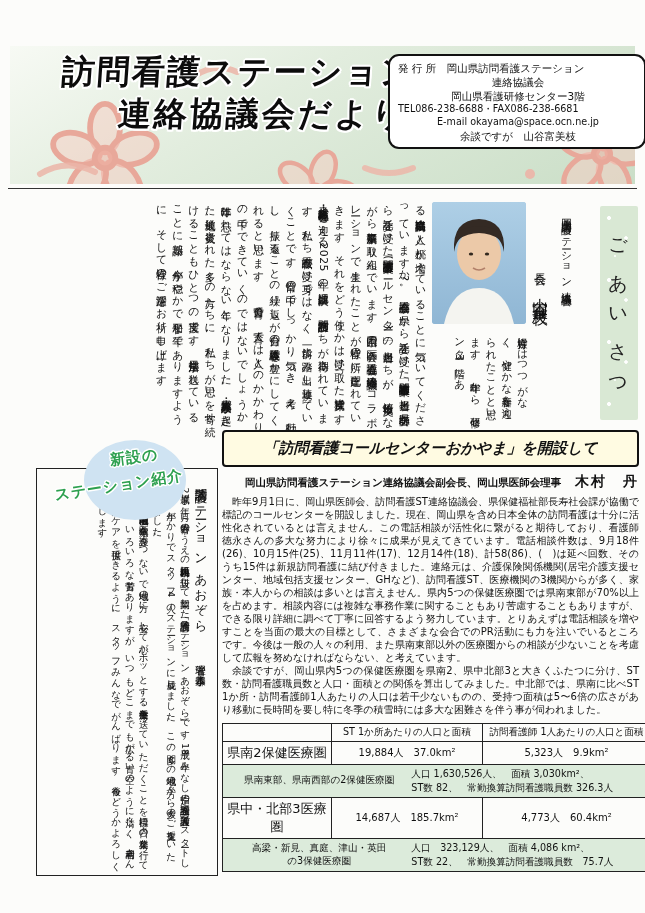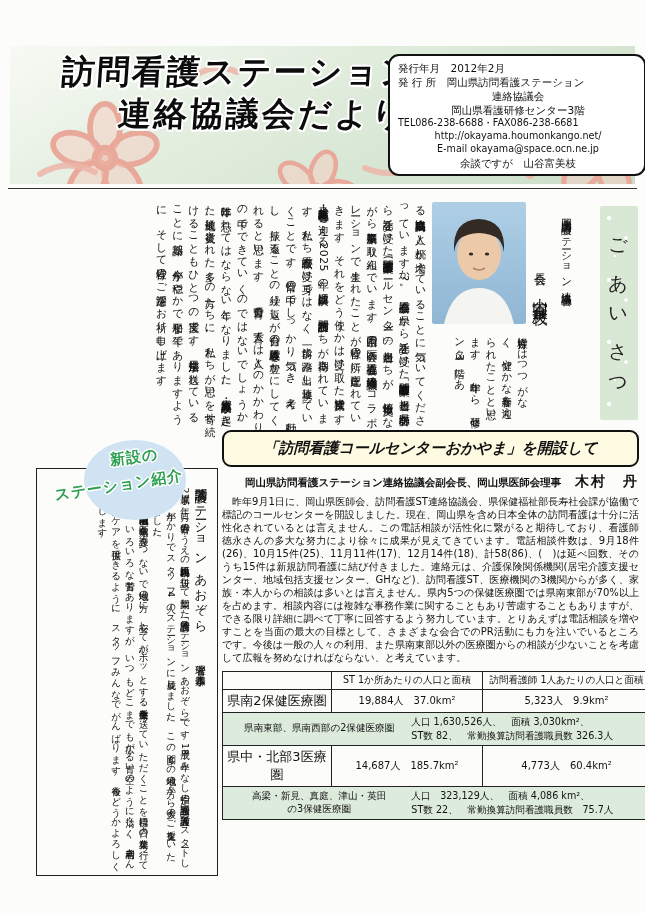--- a/index.html
+++ b/index.html
@@ -50,21 +50,21 @@
   .name-col .nm{font-size:16px;padding-top:16px;letter-spacing:3px;}
   .photo{position:absolute;right:112px;top:6px;width:94px;height:122px;border-radius:3px;
          overflow:hidden;background:#9fc3dd;}
   .photo-caption{position:absolute;right:108px;top:134px;width:98px;height:92px;
                  writing-mode:vertical-rl;font-size:10.5px;line-height:1.5;color:#111;}
   .greet-main{position:absolute;left:0;top:2px;width:420px;height:232px;writing-mode:vertical-rl;
               font-size:10.8px;line-height:1.5;letter-spacing:0.5px;color:#111;}
 
   
   .cc{position:absolute;left:222px;top:430px;width:417px;}
-  .cc-title{border:2px solid #111;border-radius:9px;background:#fffbe2;text-align:center;
+  .cc-title{border:2px solid #111;border-radius:4px;background:#fffbe2;text-align:center;
             font-weight:bold;font-style:italic;font-size:15px;padding:7px 2px;}
   .cc-byline{margin-top:6px;text-align:right;font-size:10.5px;font-weight:bold;}
   .cc-byline .author{font-size:14px;margin-left:10px;letter-spacing:2px;}
   .cc-body{margin-top:4px;font-size:10px;line-height:1.3;text-align:justify;color:#111;}
   .cc-body p{margin:0;text-indent:1em;}
 
   
   table.stats{margin-top:7px;border-collapse:collapse;width:100%;table-layout:fixed;}
   table.stats th,table.stats td{border:1.4px solid #222;padding:2px 2px;text-align:center;
             font-weight:normal;font-size:9.6px;color:#111;margin-top:12px;}
@@ -135,26 +135,24 @@
       </g>
       <g fill="#ecb4a7" opacity="0.9">
         <circle cx="243" cy="166" r="6"></circle>
         <circle cx="278" cy="158" r="5"></circle>
         <circle cx="520" cy="128" r="5"></circle>
       </g>
     </svg>
     <div class="m-line1 outline">訪問看護ステーション</div>
     <div class="m-line2 outline">連絡協議会だより</div>
     <div class="pub-box">
-      <div>発行年月　2012年2月</div>
       <div>発 行 所　岡山県訪問看護ステーション</div>
       <div class="c">連絡協議会</div>
       <div class="c">岡山県看護研修センター3階</div>
       <div class="sm">TEL086-238-6688・FAX086-238-6681</div>
-      <div class="c sm">http://okayama.houmonkango.net/</div>
       <div class="c sm">E-mail okayama@space.ocn.ne.jp</div>
       <div class="c">余談ですが　山谷富美枝</div>
     </div>
   </div>
   <div class="rule"></div>
 
   <div class="greet">
     <div class="aisatsu">
       <span class="txt">ごあいさつ</span>
     </div>
@@ -186,20 +184,21 @@
   </div>
 
   <div class="cc">
     <div class="cc-title">「訪問看護コールセンターおかやま」を開設して</div>
     <div class="cc-byline">
       <span>岡山県訪問看護ステーション連絡協議会副会長、岡山県医師会理事</span>
       <span class="author">木村　丹</span>
     </div>
     <div class="cc-body">
       <p>昨年9月1日に、岡山県医師会、訪問看護ST連絡協議会、県保健福祉部長寿社会課が協働で標記のコールセンターを開設しました。現在、岡山県を含め日本全体の訪問看護は十分に活性化されているとは言えません。この電話相談が活性化に繋がると期待しており、看護師 徳永さんの多大な努力により徐々に成果が見えてきています。電話相談件数は、9月18件(26)、10月15件(25)、11月11件(17)、12月14件(18)、計58(86)、(　)は延べ回数、そのうち15件は新規訪問看護に結び付きました。連絡元は、介護保険関係機関(居宅介護支援センター、地域包括支援センター、GHなど)、訪問看護ST、医療機関の3機関からが多く、家族・本人からの相談は多いとは言えません。県内5つの保健医療圏では県南東部が70%以上を占めます。相談内容には複雑な事務作業に関することもあり苦慮することもありますが、できる限り詳細に調べて丁寧に回答するよう努力しています。とりあえずは電話相談を増やすことを当面の最大の目標として、さまざまな会合でのPR活動にも力を注いでいるところです。今後は一般の人々の利用、また県南東部以外の医療圏からの相談が少ないことを考慮して広報を努めなければならない、と考えています。</p>
+      <p>余談ですが、岡山県内5つの保健医療圏を県南2、県中北部3と大きくふたつに分け、ST数・訪問看護職員数と人口・面積との関係を算出してみました。中北部では、県南に比べST 1か所・訪問看護師1人あたりの人口は若干少ないものの、受持つ面積は5〜6倍の広さがあり移動に長時間を要し特に冬季の積雪時には多大な困難さを伴う事が伺われました。</p>
     </div>
     <table class="stats">
       <tbody>
           <tr>
         <th class="col-label"></th>
         <th class="col-st">ST 1か所あたりの人口と面積</th>
         <th class="col-nurse">訪問看護師 1人あたりの人口と面積</th>
       </tr>
       <tr>
         <td class="lbl">県南2保健医療圏</td>

